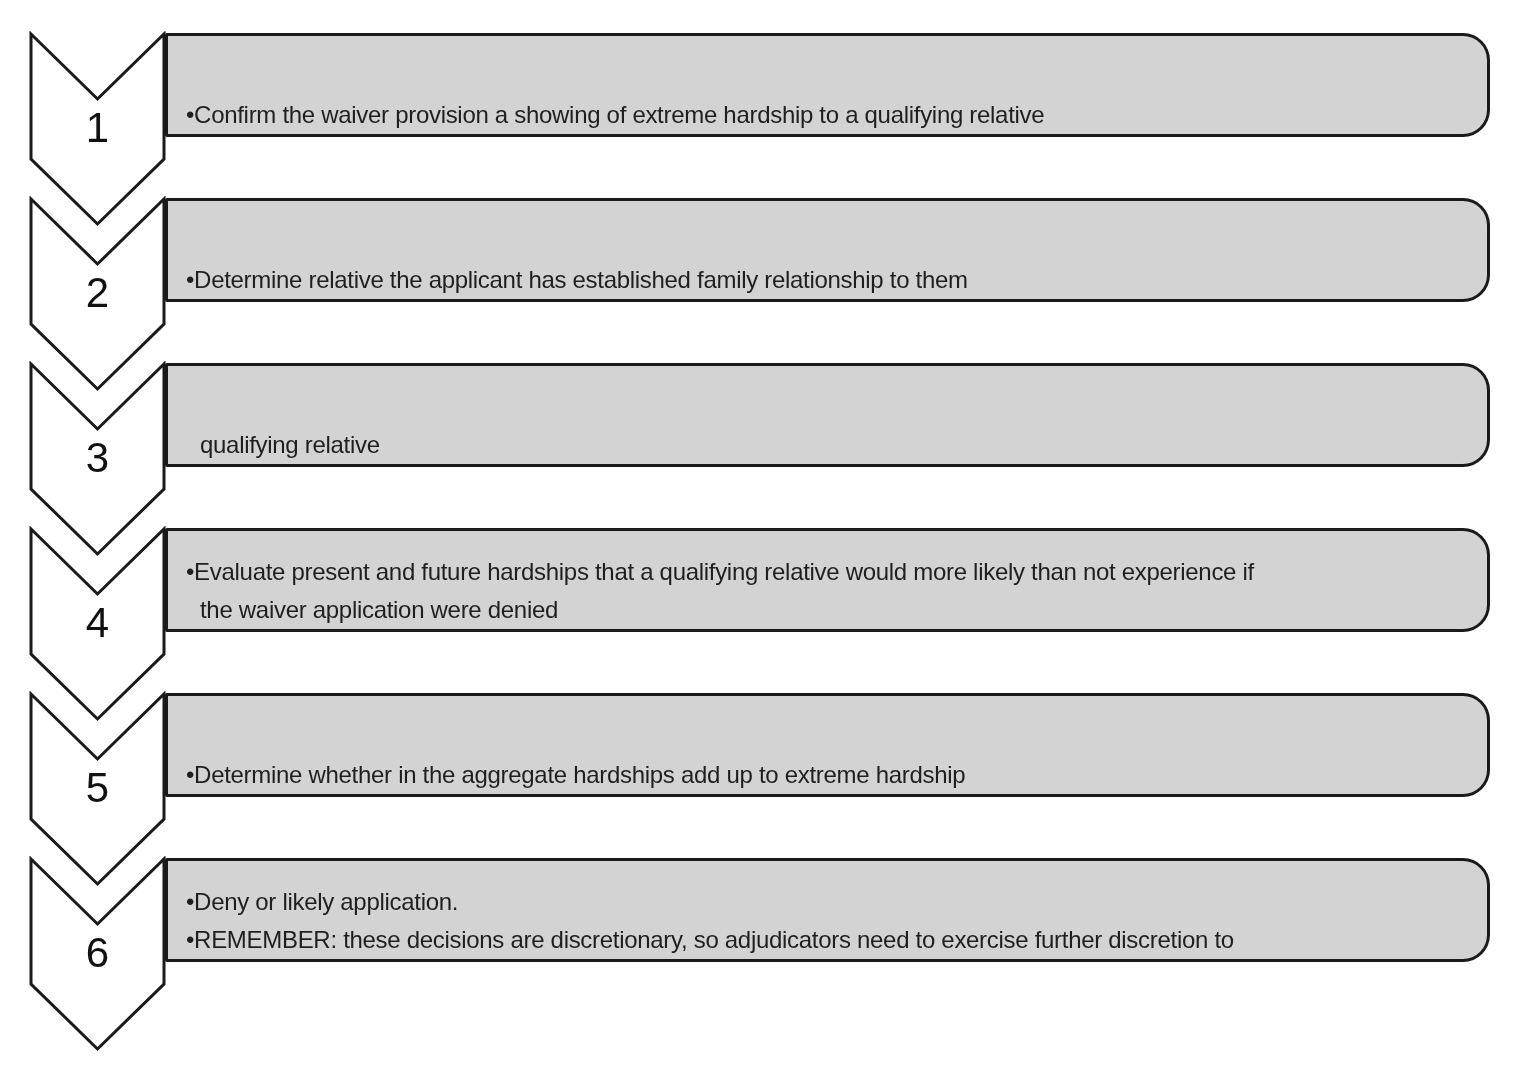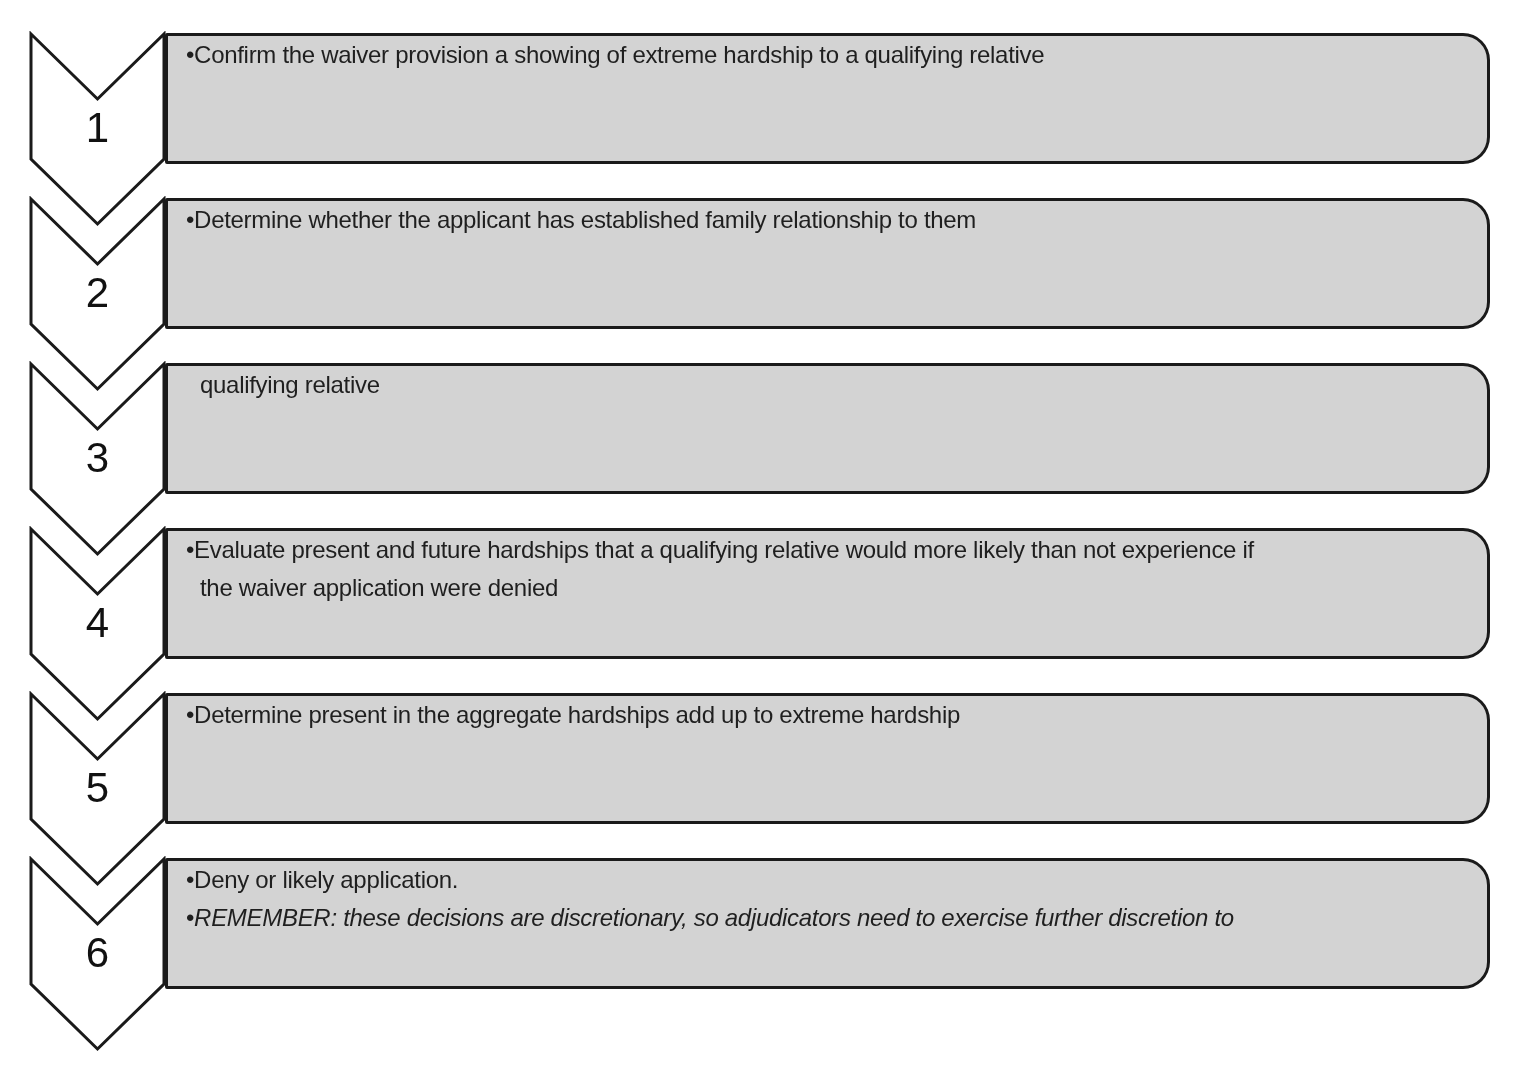--- a/index.html
+++ b/index.html
@@ -23,38 +23,38 @@
   .chevron-svg{position:absolute;left:28px;top:-2px;}
   .step-number{
     position:absolute;left:28px;top:72px;width:139px;
     text-align:center;
     font-size:42px;line-height:46px;
     color:#111;
     letter-spacing:0;
   }
   .step-box{
     position:absolute;left:165px;top:0;
-    width:1325px;height:131px;
+    width:1325px;height:104px;
     box-sizing:border-box;
     background:var(--box-fill);
     border:3px solid var(--line-color);
     border-radius:2px 27px 27px 2px;
-    display:flex;flex-direction:column;justify-content:flex-start;
+    display:flex;flex-direction:column;justify-content:flex-end;
     padding-left:18px;padding-right:34px;
   }
   .bullet-line{
     font-size:24px;line-height:38px;
     color:var(--text-color);
     letter-spacing:-0.3px;
     white-space:nowrap;
   }
   .bullet-line.continuation{padding-left:14px;}
   .seg-normal{font-style:normal;font-weight:400;}
   .seg-bold{font-weight:400;}
-  .seg-italic{font-style:italic;}
+  .seg-italic{}
   .bullet-glyph{font-style:normal;}
 </style>
 </head>
 <body>
 
 <div id="diagram">
     <div class="step-row" style="top: 33px;">
       <svg width="139" height="197" viewBox="0 0 139 197" class="chevron-svg">
         <polygon points="3,3 69.5,68 136,3 136,128 69.5,193 3,128" fill="#ffffff" stroke="#1a1a1a" stroke-width="3" stroke-linejoin="miter"></polygon>
       </svg>
@@ -62,21 +62,21 @@
       <div class="step-box">
         <div class="bullet-line"><span class="bullet-glyph">•</span><span class="seg-normal">Confirm the waiver provision a showing of extreme hardship to a qualifying relative</span></div>
       </div>
     </div>
     <div class="step-row" style="top: 198px;">
       <svg width="139" height="197" viewBox="0 0 139 197" class="chevron-svg">
         <polygon points="3,3 69.5,68 136,3 136,128 69.5,193 3,128" fill="#ffffff" stroke="#1a1a1a" stroke-width="3" stroke-linejoin="miter"></polygon>
       </svg>
       <div class="step-number">2</div>
       <div class="step-box">
-        <div class="bullet-line"><span class="bullet-glyph">•</span><span class="seg-normal">Determine whether the applicant has established family relationship to them</span></div>
+        <div class="bullet-line"><span class="bullet-glyph">•</span><span class="seg-normal">Determine relative the applicant has established family relationship to them</span></div>
       </div>
     </div>
     <div class="step-row" style="top: 363px;">
       <svg width="139" height="197" viewBox="0 0 139 197" class="chevron-svg">
         <polygon points="3,3 69.5,68 136,3 136,128 69.5,193 3,128" fill="#ffffff" stroke="#1a1a1a" stroke-width="3" stroke-linejoin="miter"></polygon>
       </svg>
       <div class="step-number">3</div>
       <div class="step-box">
         <div class="bullet-line continuation"><span class="seg-normal">qualifying relative</span></div>
       </div>
@@ -90,21 +90,21 @@
         <div class="bullet-line"><span class="bullet-glyph">•</span><span class="seg-normal">Evaluate present and future hardships that a qualifying relative would more likely than not experience if</span></div>
         <div class="bullet-line continuation"><span class="seg-normal">the waiver application were denied</span></div>
       </div>
     </div>
     <div class="step-row" style="top: 693px;">
       <svg width="139" height="197" viewBox="0 0 139 197" class="chevron-svg">
         <polygon points="3,3 69.5,68 136,3 136,128 69.5,193 3,128" fill="#ffffff" stroke="#1a1a1a" stroke-width="3" stroke-linejoin="miter"></polygon>
       </svg>
       <div class="step-number">5</div>
       <div class="step-box">
-        <div class="bullet-line"><span class="bullet-glyph">•</span><span class="seg-normal">Determine present in the aggregate hardships add up to </span><span class="seg-bold">extreme hardship</span></div>
+        <div class="bullet-line"><span class="bullet-glyph">•</span><span class="seg-normal">Determine whether in the aggregate hardships add up to </span><span class="seg-bold">extreme hardship</span></div>
       </div>
     </div>
     <div class="step-row" style="top: 858px;">
       <svg width="139" height="197" viewBox="0 0 139 197" class="chevron-svg">
         <polygon points="3,3 69.5,68 136,3 136,128 69.5,193 3,128" fill="#ffffff" stroke="#1a1a1a" stroke-width="3" stroke-linejoin="miter"></polygon>
       </svg>
       <div class="step-number">6</div>
       <div class="step-box">
         <div class="bullet-line"><span class="bullet-glyph">•</span><span class="seg-normal">Deny or likely application.</span></div>
         <div class="bullet-line"><span class="bullet-glyph">•</span><span class="seg-italic">REMEMBER: these decisions are discretionary, so adjudicators need to exercise further discretion to</span></div>

